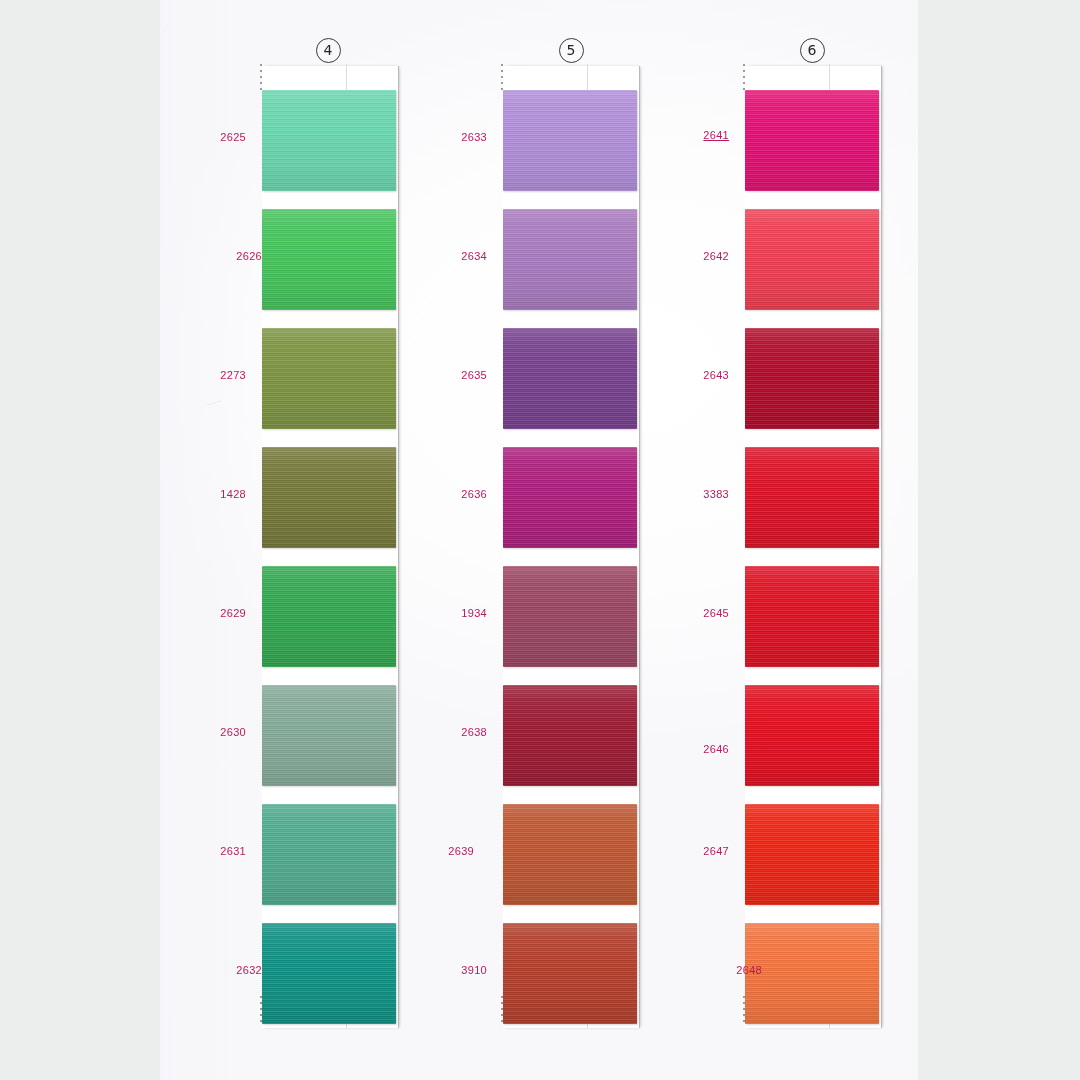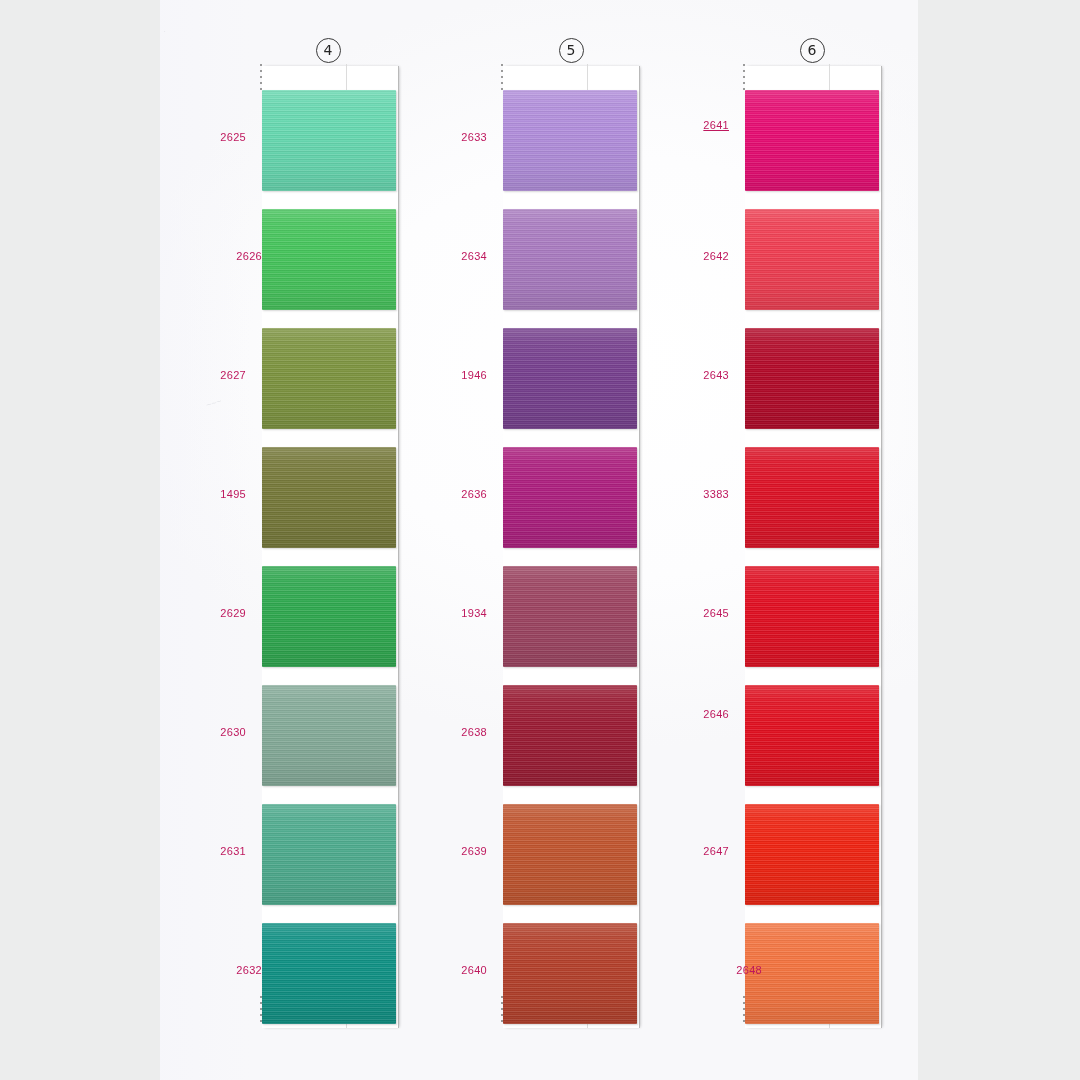--- a/index.html
+++ b/index.html
@@ -195,23 +195,23 @@
         <div class="strip-rule" style="left: 398px; top: 66px; height: 962px;"></div>
         <div class="strip-tick" style="left: 346px; top: 64px;"></div>
         <div class="strip-tick" style="left: 346px; top: 1002px;"></div>
         <div class="perf" style="left: 260px; top: 64px;"></div>
         <div class="perf" style="left: 260px; top: 996px;"></div>
         <div class="swatch" title="2625" style="left: 262px; top: 90px; width: 134px; height: 101px; background-color: rgb(103, 216, 176);"></div>
         <div class="code-label" style="left: 190px; top: 130.5px; width: 56px;">2625</div>
         <div class="swatch" title="2626" style="left: 262px; top: 209px; width: 134px; height: 101px; background-color: rgb(70, 196, 92);"></div>
         <div class="code-label" style="left: 206px; top: 249.5px; width: 56px;">2626</div>
         <div class="swatch" title="2627" style="left: 262px; top: 328px; width: 134px; height: 101px; background-color: rgb(125, 148, 64);"></div>
-        <div class="code-label" style="left: 190px; top: 368.5px; width: 56px;">2627</div>
+        <div class="code-label" style="left: 190px; top: 368.5px; width: 56px;">2273</div>
         <div class="swatch" title="2628" style="left: 262px; top: 447px; width: 134px; height: 101px; background-color: rgb(118, 121, 58);"></div>
-        <div class="code-label" style="left: 190px; top: 487.5px; width: 56px;">1495</div>
+        <div class="code-label" style="left: 190px; top: 487.5px; width: 56px;">1428</div>
         <div class="swatch" title="2629" style="left: 262px; top: 566px; width: 134px; height: 101px; background-color: rgb(47, 168, 79);"></div>
         <div class="code-label" style="left: 190px; top: 606.5px; width: 56px;">2629</div>
         <div class="swatch" title="2630" style="left: 262px; top: 685px; width: 134px; height: 101px; background-color: rgb(133, 171, 153);"></div>
         <div class="code-label" style="left: 190px; top: 725.5px; width: 56px;">2630</div>
         <div class="swatch" title="2631" style="left: 262px; top: 804px; width: 134px; height: 101px; background-color: rgb(78, 171, 142);"></div>
         <div class="code-label" style="left: 190px; top: 844.5px; width: 56px;">2631</div>
         <div class="swatch" title="2632" style="left: 262px; top: 923px; width: 134px; height: 101px; background-color: rgb(16, 145, 132);"></div>
         <div class="code-label" style="left: 206px; top: 963.5px; width: 56px;">2632</div>
       </div>
       <div class="column">
@@ -219,50 +219,50 @@
         <div class="strip-rule" style="left: 639px; top: 66px; height: 962px;"></div>
         <div class="strip-tick" style="left: 587px; top: 64px;"></div>
         <div class="strip-tick" style="left: 587px; top: 1002px;"></div>
         <div class="perf" style="left: 501px; top: 64px;"></div>
         <div class="perf" style="left: 501px; top: 996px;"></div>
         <div class="swatch" title="2633" style="left: 503px; top: 90px; width: 134px; height: 101px; background-color: rgb(177, 142, 219);"></div>
         <div class="code-label" style="left: 431px; top: 130.5px; width: 56px;">2633</div>
         <div class="swatch" title="2634" style="left: 503px; top: 209px; width: 134px; height: 101px; background-color: rgb(169, 123, 192);"></div>
         <div class="code-label" style="left: 431px; top: 249.5px; width: 56px;">2634</div>
         <div class="swatch" title="2635" style="left: 503px; top: 328px; width: 134px; height: 101px; background-color: rgb(118, 64, 142);"></div>
-        <div class="code-label" style="left: 431px; top: 368.5px; width: 56px;">1946</div>
+        <div class="code-label" style="left: 431px; top: 368.5px; width: 56px;">2635</div>
         <div class="swatch" title="2636" style="left: 503px; top: 447px; width: 134px; height: 101px; background-color: rgb(172, 31, 126);"></div>
         <div class="code-label" style="left: 431px; top: 487.5px; width: 56px;">2636</div>
         <div class="swatch" title="2637" style="left: 503px; top: 566px; width: 134px; height: 101px; background-color: rgb(156, 68, 97);"></div>
         <div class="code-label" style="left: 431px; top: 606.5px; width: 56px;">1934</div>
         <div class="swatch" title="2638" style="left: 503px; top: 685px; width: 134px; height: 101px; background-color: rgb(154, 28, 52);"></div>
         <div class="code-label" style="left: 431px; top: 725.5px; width: 56px;">2638</div>
         <div class="swatch" title="2639" style="left: 503px; top: 804px; width: 134px; height: 101px; background-color: rgb(192, 85, 47);"></div>
-        <div class="code-label" style="left: 431px; top: 844.5px; width: 56px;">2639</div>
+        <div class="code-label" style="left: 418px; top: 844.5px; width: 56px;">2639</div>
         <div class="swatch" title="2640" style="left: 503px; top: 923px; width: 134px; height: 101px; background-color: rgb(179, 64, 43);"></div>
-        <div class="code-label" style="left: 431px; top: 963.5px; width: 56px;">2640</div>
+        <div class="code-label" style="left: 431px; top: 963.5px; width: 56px;">3910</div>
       </div>
       <div class="column">
         <div class="strip" style="left: 745px; width: 136px; top: 66px; height: 962px;"></div>
         <div class="strip-rule" style="left: 881px; top: 66px; height: 962px;"></div>
         <div class="strip-tick" style="left: 829px; top: 64px;"></div>
         <div class="strip-tick" style="left: 829px; top: 1002px;"></div>
         <div class="perf" style="left: 743px; top: 64px;"></div>
         <div class="perf" style="left: 743px; top: 996px;"></div>
         <div class="swatch" title="2641" style="left: 745px; top: 90px; width: 134px; height: 101px; background-color: rgb(230, 13, 114);"></div>
-        <div class="code-label" style="left: 673px; top: 119px; width: 56px; text-decoration: underline;">2641</div>
+        <div class="code-label" style="left: 673px; top: 129px; width: 56px; text-decoration: underline;">2641</div>
         <div class="swatch" title="2642" style="left: 745px; top: 209px; width: 134px; height: 101px; background-color: rgb(239, 62, 82);"></div>
         <div class="code-label" style="left: 673px; top: 249.5px; width: 56px;">2642</div>
         <div class="swatch" title="2643" style="left: 745px; top: 328px; width: 134px; height: 101px; background-color: rgb(178, 10, 41);"></div>
         <div class="code-label" style="left: 673px; top: 368.5px; width: 56px;">2643</div>
         <div class="swatch" title="2644" style="left: 745px; top: 447px; width: 134px; height: 101px; background-color: rgb(220, 18, 38);"></div>
         <div class="code-label" style="left: 673px; top: 487.5px; width: 56px;">3383</div>
         <div class="swatch" title="2645" style="left: 745px; top: 566px; width: 134px; height: 101px; background-color: rgb(224, 15, 34);"></div>
         <div class="code-label" style="left: 673px; top: 606.5px; width: 56px;">2645</div>
         <div class="swatch" title="2646" style="left: 745px; top: 685px; width: 134px; height: 101px; background-color: rgb(224, 16, 32);"></div>
-        <div class="code-label" style="left: 673px; top: 708px; width: 56px; text-align: right;">2646</div>
+        <div class="code-label" style="left: 673px; top: 743px; width: 56px; text-align: right;">2646</div>
         <div class="swatch" title="2647" style="left: 745px; top: 804px; width: 134px; height: 101px; background-color: rgb(238, 36, 18);"></div>
         <div class="code-label" style="left: 673px; top: 844.5px; width: 56px;">2647</div>
         <div class="swatch" title="2648" style="left: 745px; top: 923px; width: 134px; height: 101px; background-color: rgb(243, 116, 64);"></div>
         <div class="code-label" style="left: 706px; top: 963.5px; width: 56px;">2648</div>
       </div>
     </div>
 </div>
 
 </body></html>

